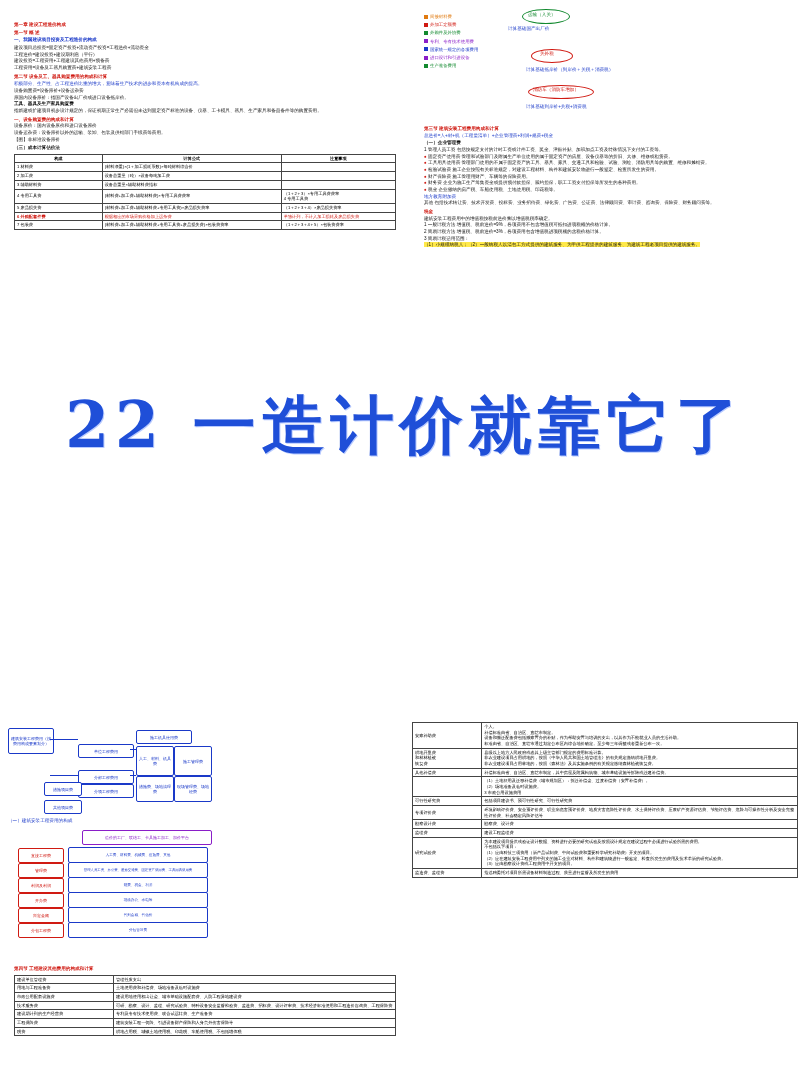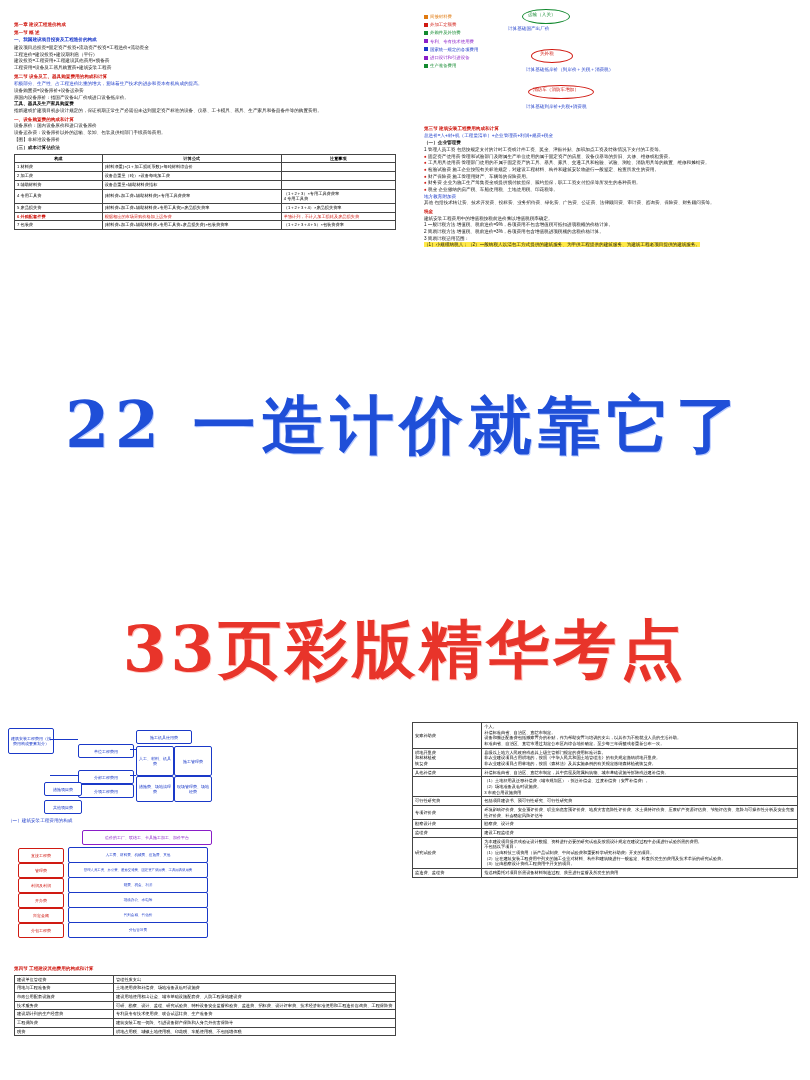--- a/index.html
+++ b/index.html
@@ -206,21 +206,20 @@
     <div class="tiny black">其他  包括技术转让费、技术开发费、投标费、业务招待费、绿化费、广告费、公证费、法律顾问费、审计费、咨询费、保险费、财务顾问费等。</div>
     <div class="tiny b red" style="margin-top:2px;">税金</div>
     <div class="tiny black">建筑安装工程费用中的增值税按税前造价乘以增值税税率确定。</div>
     <div class="tiny black">1 一般计税方法  增值税、税前造价=9%，各项费用不包含增值税可抵扣进项税额的价格计算。</div>
     <div class="tiny black">2 简易计税方法  增值税、税前造价=3%，各项费用包含增值税进项税额的含税价格计算。</div>
     <div class="tiny black">3 简易计税适用范围：</div>
     <div class="tiny"><span class="hl-y black">（1）小规模纳税人；（2）一般纳税人以清包工方式提供的建筑服务、为甲供工程提供的建筑服务、为建筑工程老项目提供的建筑服务。</span></div>
   </div>
 
   <div class="bigtitle1">22 一造计价就靠它了</div>
-  <div class="bigtitle2">33页彩版精华考点</div>
 
   <div class="blk" style="left:8px;top:722px;width:390px;height:180px;">
     <div class="mm-node blue" style="left:0px;top:6px;width:42px;height:22px;">建筑安装工程费用（按费用构成要素划分）</div>
 
     <div class="mm-node blue" style="left:70px;top:22px;width:52px;height:10px;">单位工程费用</div>
     <div class="mm-node blue" style="left:70px;top:48px;width:52px;height:10px;">分部工程费用</div>
     <div class="mm-node blue" style="left:70px;top:62px;width:52px;height:10px;">分项工程费用</div>
     <div class="mm-node blue" style="left:36px;top:60px;width:34px;height:10px;">措施项目费</div>
     <div class="mm-node blue" style="left:36px;top:78px;width:34px;height:10px;">其他项目费</div>
 

